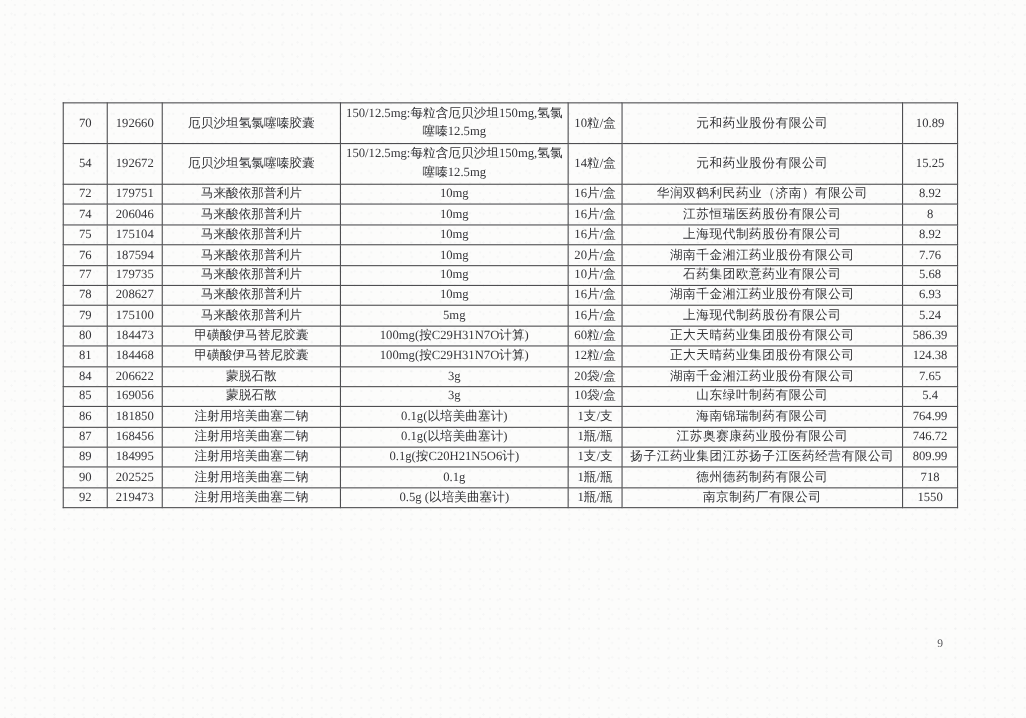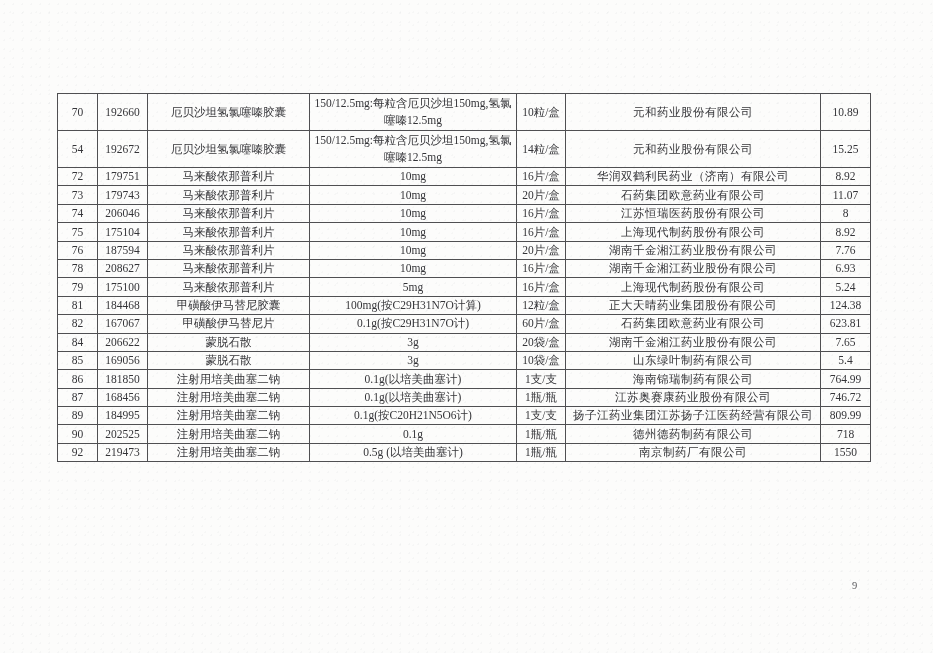--- a/index.html
+++ b/index.html
@@ -98,29 +98,20 @@
         <tr>
           <td class="col-seq">72</td>
           <td class="col-code">179751</td>
           <td class="col-drug-name">马来酸依那普利片</td>
           <td class="col-spec">10mg</td>
           <td class="col-pack">16片/盒</td>
           <td class="col-company">华润双鹤利民药业（济南）有限公司</td>
           <td class="col-price">8.92</td>
         </tr>
         <tr>
-          <td class="col-seq">73</td>
-          <td class="col-code">179743</td>
-          <td class="col-drug-name">马来酸依那普利片</td>
-          <td class="col-spec">10mg</td>
-          <td class="col-pack">20片/盒</td>
-          <td class="col-company">石药集团欧意药业有限公司</td>
-          <td class="col-price">11.07</td>
-        </tr>
-        <tr>
           <td class="col-seq">74</td>
           <td class="col-code">206046</td>
           <td class="col-drug-name">马来酸依那普利片</td>
           <td class="col-spec">10mg</td>
           <td class="col-pack">16片/盒</td>
           <td class="col-company">江苏恒瑞医药股份有限公司</td>
           <td class="col-price">8</td>
         </tr>
         <tr>
           <td class="col-seq">75</td>
@@ -134,56 +125,65 @@
         <tr>
           <td class="col-seq">76</td>
           <td class="col-code">187594</td>
           <td class="col-drug-name">马来酸依那普利片</td>
           <td class="col-spec">10mg</td>
           <td class="col-pack">20片/盒</td>
           <td class="col-company">湖南千金湘江药业股份有限公司</td>
           <td class="col-price">7.76</td>
         </tr>
         <tr>
+          <td class="col-seq">77</td>
+          <td class="col-code">179735</td>
+          <td class="col-drug-name">马来酸依那普利片</td>
+          <td class="col-spec">10mg</td>
+          <td class="col-pack">10片/盒</td>
+          <td class="col-company">石药集团欧意药业有限公司</td>
+          <td class="col-price">5.68</td>
+        </tr>
+        <tr>
           <td class="col-seq">78</td>
           <td class="col-code">208627</td>
           <td class="col-drug-name">马来酸依那普利片</td>
           <td class="col-spec">10mg</td>
           <td class="col-pack">16片/盒</td>
           <td class="col-company">湖南千金湘江药业股份有限公司</td>
           <td class="col-price">6.93</td>
         </tr>
         <tr>
           <td class="col-seq">79</td>
           <td class="col-code">175100</td>
           <td class="col-drug-name">马来酸依那普利片</td>
           <td class="col-spec">5mg</td>
           <td class="col-pack">16片/盒</td>
           <td class="col-company">上海现代制药股份有限公司</td>
           <td class="col-price">5.24</td>
+        </tr>
+        <tr>
+          <td class="col-seq">80</td>
+          <td class="col-code">184473</td>
+          <td class="col-drug-name">甲磺酸伊马替尼胶囊</td>
+          <td class="col-spec">100mg(按C29H31N7O计算)</td>
+          <td class="col-pack">60粒/盒</td>
+          <td class="col-company">正大天晴药业集团股份有限公司</td>
+          <td class="col-price">586.39</td>
         </tr>
         <tr>
           <td class="col-seq">81</td>
           <td class="col-code">184468</td>
           <td class="col-drug-name">甲磺酸伊马替尼胶囊</td>
           <td class="col-spec">100mg(按C29H31N7O计算)</td>
           <td class="col-pack">12粒/盒</td>
           <td class="col-company">正大天晴药业集团股份有限公司</td>
           <td class="col-price">124.38</td>
         </tr>
         <tr>
-          <td class="col-seq">82</td>
-          <td class="col-code">167067</td>
-          <td class="col-drug-name">甲磺酸伊马替尼片</td>
-          <td class="col-spec">0.1g(按C29H31N7O计)</td>
-          <td class="col-pack">60片/盒</td>
-          <td class="col-company">石药集团欧意药业有限公司</td>
-          <td class="col-price">623.81</td>
-        </tr>
-        <tr>
           <td class="col-seq">84</td>
           <td class="col-code">206622</td>
           <td class="col-drug-name">蒙脱石散</td>
           <td class="col-spec">3g</td>
           <td class="col-pack">20袋/盒</td>
           <td class="col-company">湖南千金湘江药业股份有限公司</td>
           <td class="col-price">7.65</td>
         </tr>
         <tr>
           <td class="col-seq">85</td>

